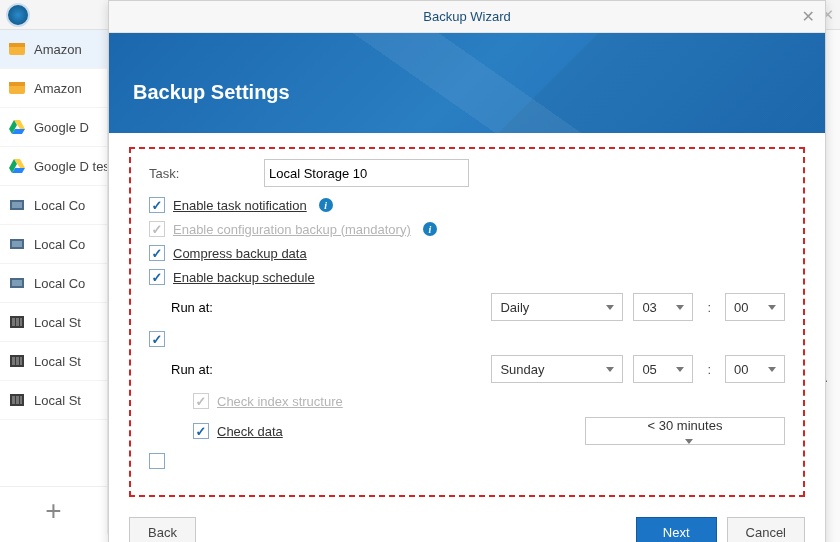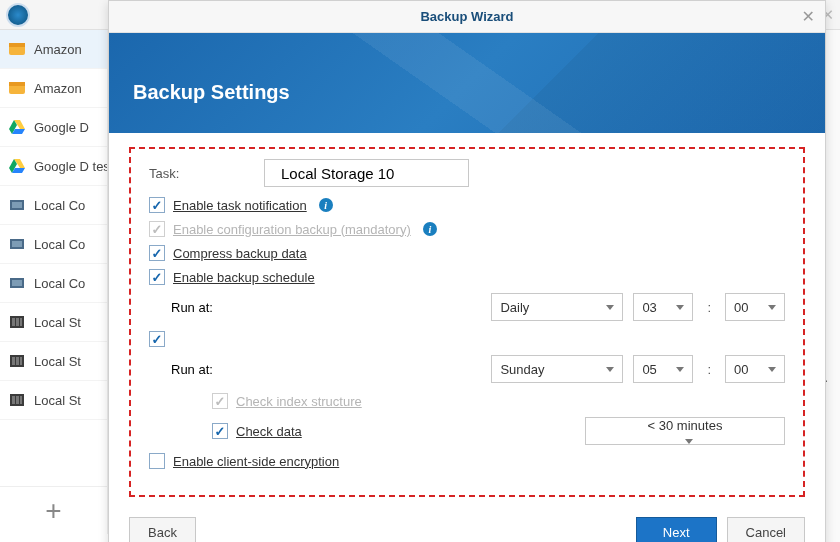--- a/index.html
+++ b/index.html
@@ -20,49 +20,49 @@
   .sb-add { position:absolute; bottom:0; left:0; right:0; height:48px; border-top:1px solid #eee; display:flex; align-items:center; justify-content:center; font-size:28px; color:#888; cursor:pointer;}
   
   
   .bg-right { position:absolute; top:30px; left:108px; right:0; bottom:0; background:#fafafa; }
   .bg-lock { position:absolute; right:12px; top:250px; color:#bbb; font-size:18px;}
   .bg-text { position:absolute; right:12px; top:340px; color:#666; font-size:13px;}
   
   
   .modal { position:absolute; left:108px; top:0; right:14px; background:#fff; border:1px solid #d0d0d0; box-shadow:0 3px 10px rgba(0,0,0,0.15);}
   .modal-titlebar { height:32px; background:#f7f7f7; border-bottom:1px solid #e3e3e3; display:flex; align-items:center; justify-content:center; position:relative;}
-  .modal-title { color:#1a4e7a; font-weight:700;}
+  .modal-title { color:#1a4e7a; font-weight:400;}
   .modal-close { position:absolute; right:10px; top:6px; color:#999; cursor:pointer; font-size:16px;}
   .modal-banner { height:100px; background:linear-gradient(135deg,#1b67ad 0%,#2a7ec2 50%,#1e6cb4 100%); position:relative; overflow:hidden;}
   .modal-banner::after{ content:""; position:absolute; inset:0; background:
     linear-gradient(35deg, transparent 45%, rgba(255,255,255,0.07) 45%, rgba(255,255,255,0.07) 55%, transparent 55%),
     linear-gradient(135deg, transparent 60%, rgba(0,0,0,0.05) 60%);}
   .banner-heading { position:absolute; left:24px; top:48px; color:#fff; font-size:20px; font-weight:600;}
   
   .modal-body { padding:14px 20px 10px 20px;}
   .highlight-box { border:2px dashed #d62323; padding:10px 18px 18px 18px; min-height:320px;}
   
   .row { display:flex; align-items:center; margin-bottom:10px;}
   .row label.lbl { width:115px; color:#555;}
   .chk-row { display:flex; align-items:center; gap:8px; margin-bottom:8px;}
-  .chk-row.indent2 { margin-left:63px;}
+  .chk-row.indent2 { margin-left:44px;}
   .sub-row { display:flex; align-items:center; margin-left:22px; margin-bottom:10px; gap:10px;}
   .sub-row .sublabel { width:85px; color:#000000;}
   .spacer { flex:1;}
   
   .checkbox { width:16px; height:16px; border:1px solid #8aa9c8; background:#fff; display:flex; align-items:center; justify-content:center; cursor:pointer;}
   .checkbox.checked::after { content:"✓"; color:#1666ad; font-size:13px; font-weight:bold; line-height:1;}
   .checkbox.disabled { border-color:#cfcfcf; cursor:default;}
   .checkbox.disabled.checked::after { color:#bdbdbd;}
   .chk-label { color:#333;text-decoration:underline; }
   .chk-label.disabled { color:#b5b5b5;}
   
   .info-icon { width:14px; height:14px; border-radius:50%; background:#1a7fbf; color:#fff; font-size:10px; font-weight:bold; display:inline-flex; align-items:center; justify-content:center; font-style:italic; font-family:Georgia,serif; margin-left:4px; cursor:pointer;}
   
-  .textfield { height:28px; border:1px solid #c8c8c8; padding:0 16px; font-size:15px; width:205px; background:#fff;}
+  .textfield { height:28px; border:1px solid #c8c8c8; padding:0 4px; font-size:13px; width:205px; background:#fff;}
   .select { height:28px; border:1px solid #c8c8c8; background:#fff; display:flex; align-items:center; justify-content:space-between; padding:0 8px; cursor:pointer; min-width:60px;}
   .select.wide { width:132px;}
   .select.wider { width:200px; margin-left:16px;flex-direction:column;}
   .caret { width:0; height:0; border-left:4px solid transparent; border-right:4px solid transparent; border-top:5px solid #777; margin-left:8px;}
   .colon { margin:0 4px; color:#555;}
   
   .modal-footer { display:flex; align-items:center; gap:10px; padding:10px 20px 14px 20px;}
   .btn { height:30px; padding:0 18px; border:1px solid #c8c8c8; background:#f5f5f5; color:#444; cursor:pointer; display:flex; align-items:center; justify-content:center; font-size:13px;}
   .btn.primary { background:#1c74c7; border-color:#155a9a; color:#fff; padding:0 26px;}
   .footer-spacer { flex:1;}
@@ -277,21 +277,20 @@
         <span class="chk-label">Check data</span>
         <div class="spacer"></div>
         <div class="select wider">
             <span>&lt; 30 minutes</span>
             <span class="caret"></span>
           </div>
       </div>
 
       <div class="chk-row">
         <div class="checkbox"></div>
-        <span class="chk-label">Enable client-side encryption</span>
       </div>
 
     </div>
   </div>
 
   <div class="modal-footer">
     <div class="btn">Back</div>
     <div class="footer-spacer"></div>
     <div class="btn primary">Next</div>
     <div class="btn">Cancel</div>

